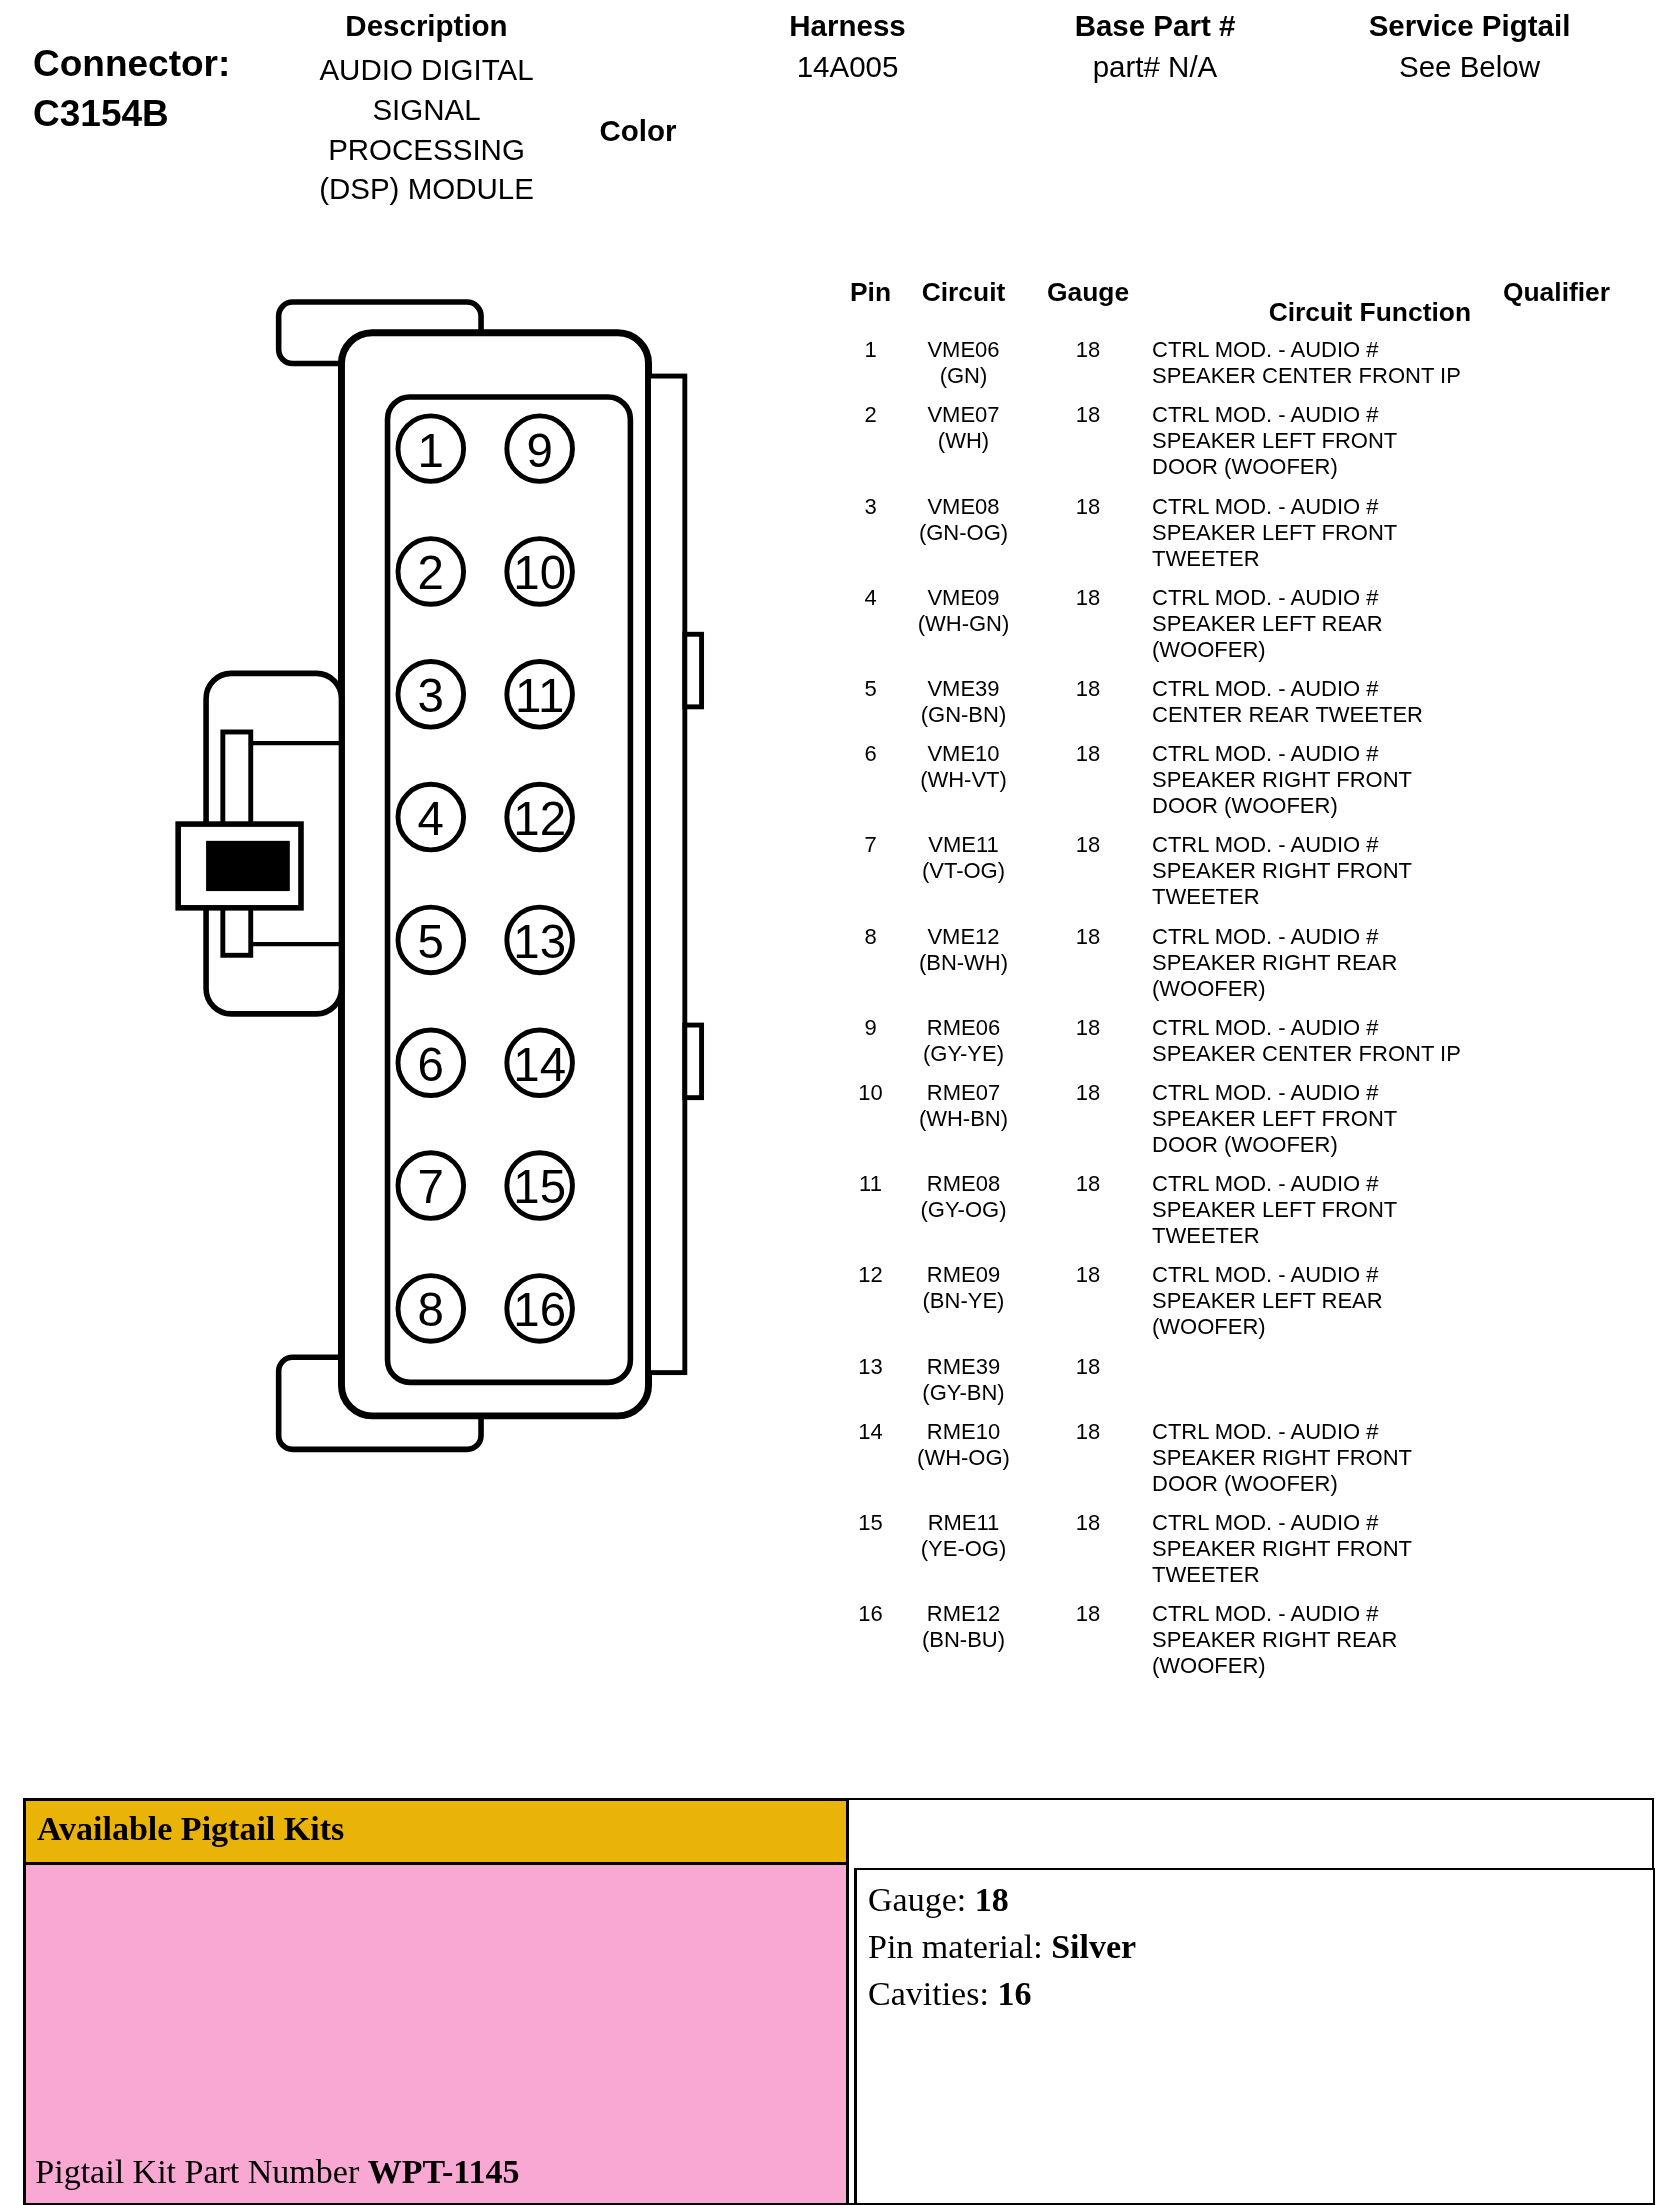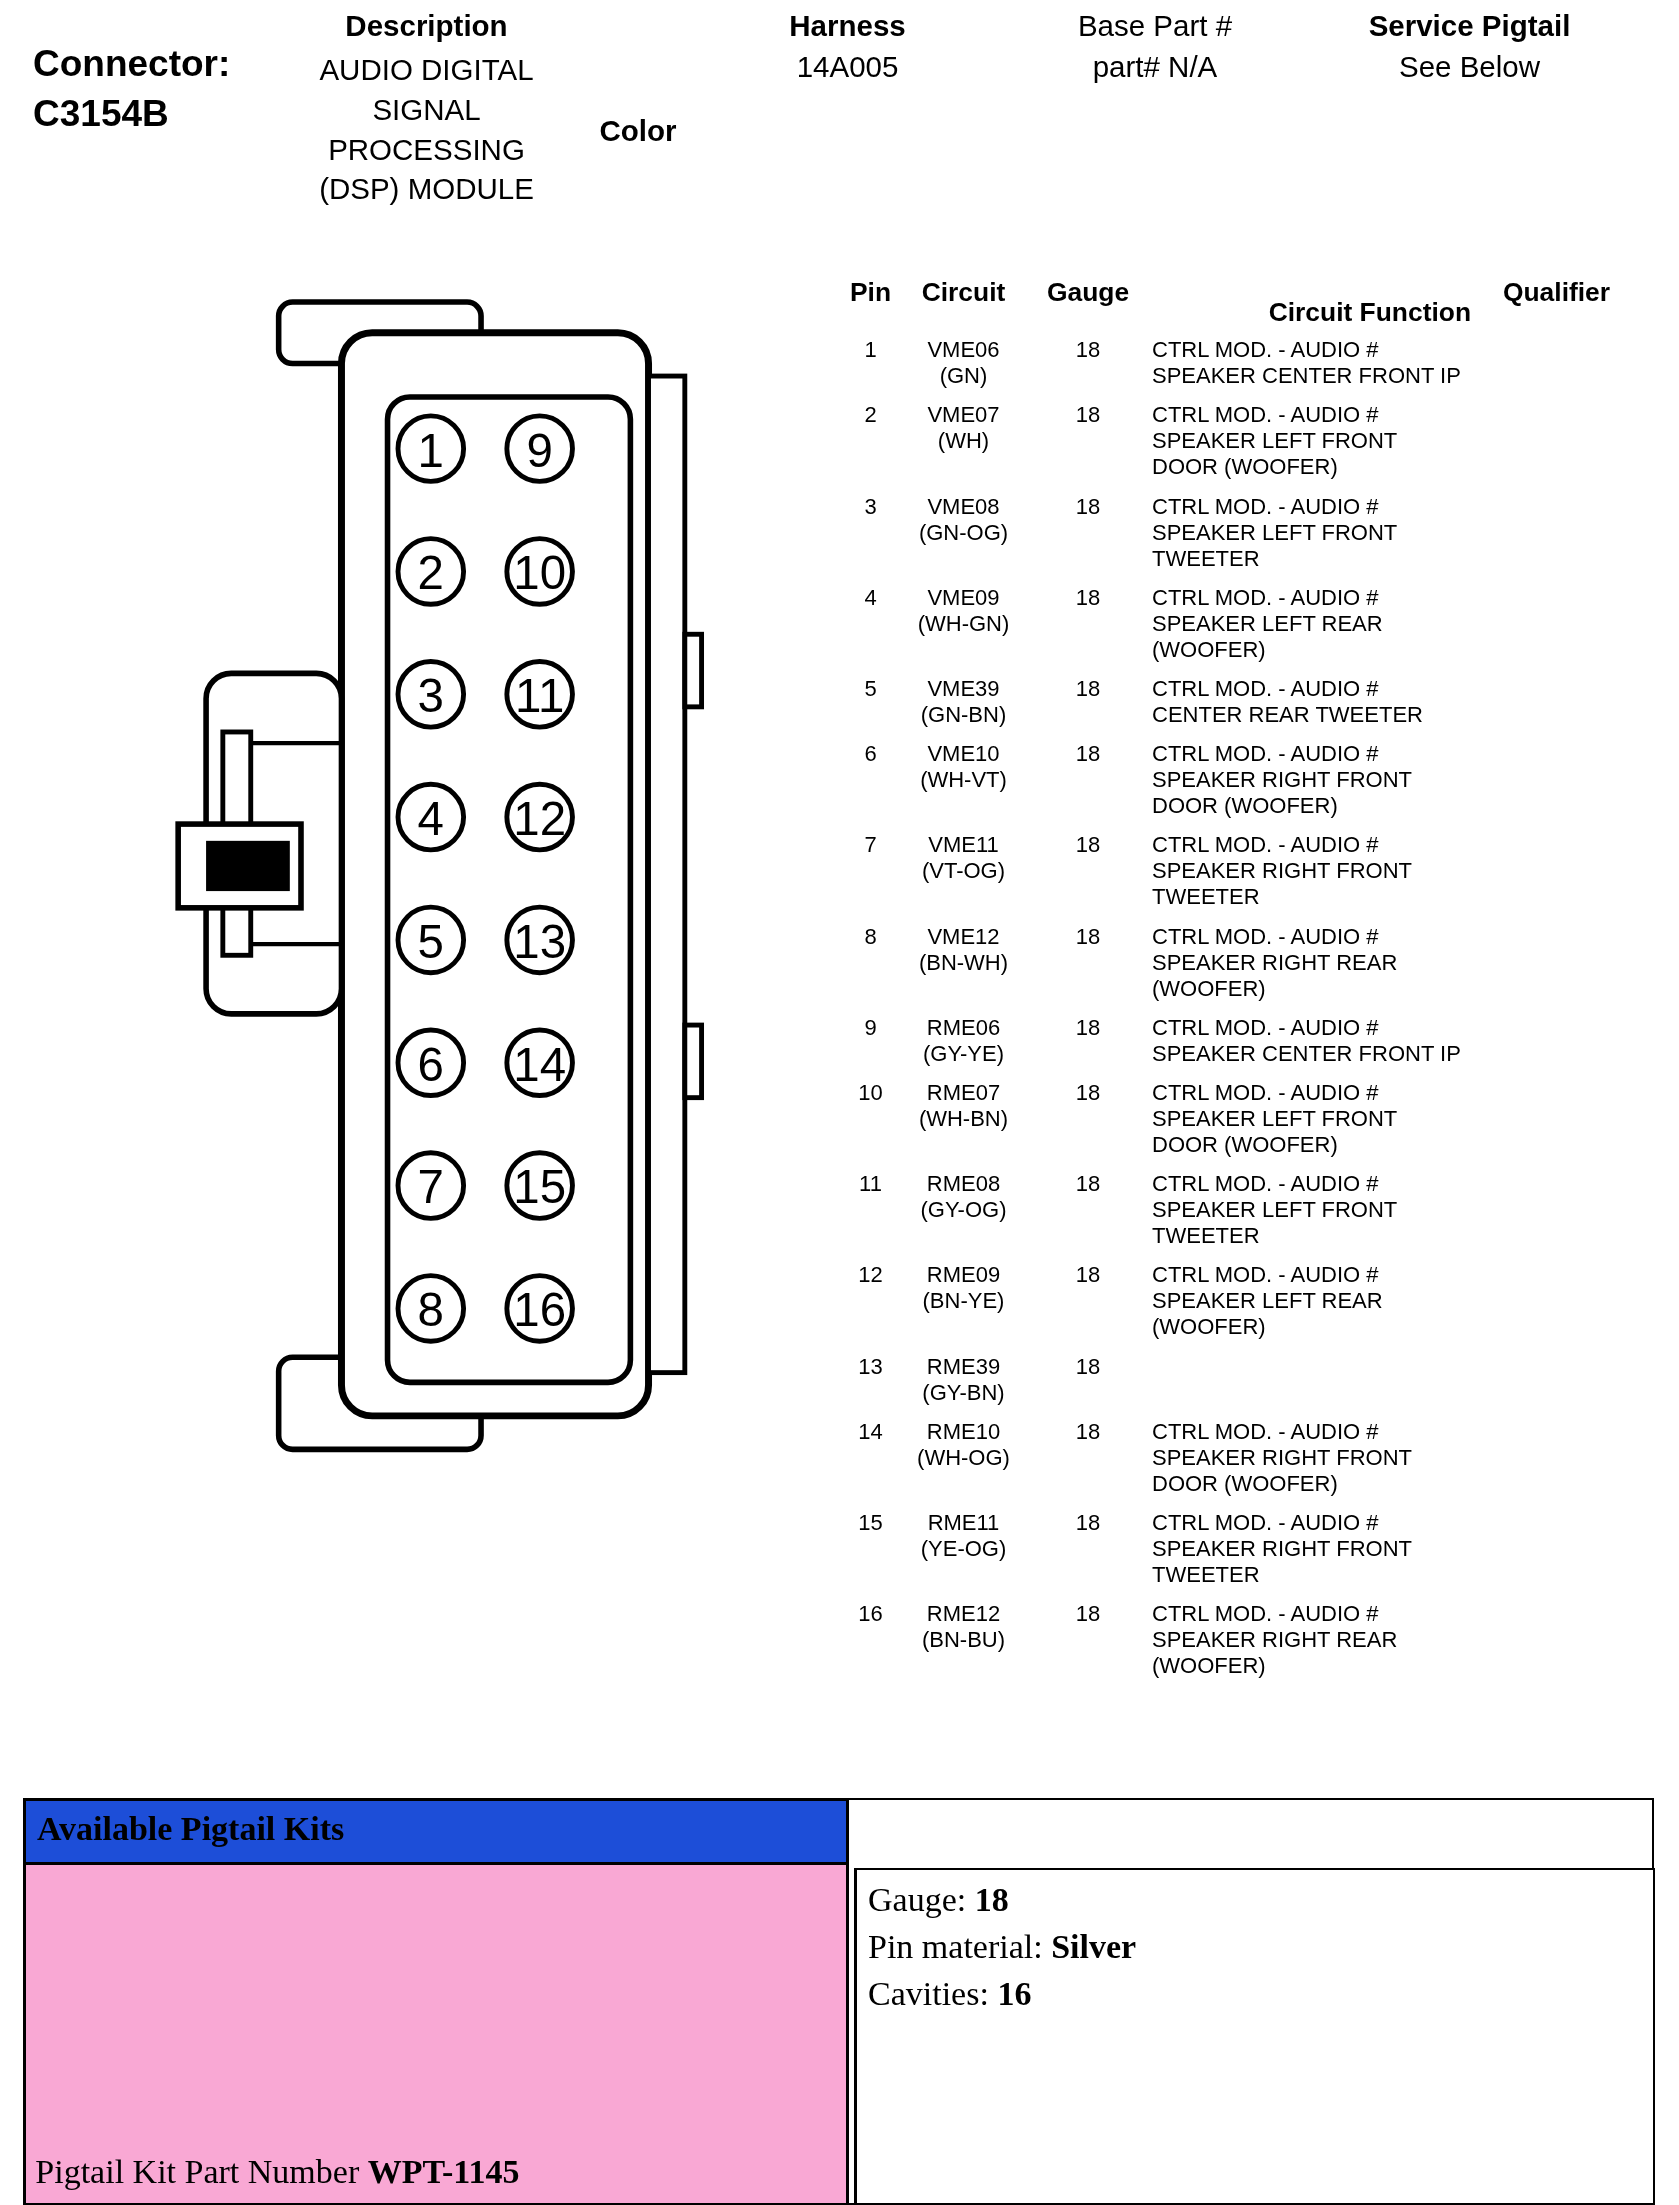--- a/index.html
+++ b/index.html
@@ -15,21 +15,21 @@
   .bold { font-weight:bold; }
   .serif { font-family:"Liberation Serif", serif; }
 
   
   .connector-title { left:33px; top:39px; font-size:37px; font-weight:bold; line-height:1.35; }
   .desc-label   { left:298px; top:9.3px; width:257px; text-align:center; font-size:29.5px; font-weight:bold; }
   .desc-value   { left:298px; top:50px; width:257px; text-align:center; font-size:29.5px; line-height:1.35; }
   .color-label  { left:572px; top:78px; width:132px; text-align:center; font-size:29.5px; font-weight:bold;margin-top:36px; }
   .harness-label{ left:758px; top:9.3px; width:179px; text-align:center; font-size:29.5px; font-weight:bold; }
   .harness-value{ left:758px; top:50px; width:179px; text-align:center; font-size:29.5px; }
-  .basepart-label{ left:1050px; top:9.3px; width:210px; text-align:center; font-size:29.5px; font-weight:normal; }
+  .basepart-label{ left:1050px; top:9.3px; width:210px; text-align:center; font-size:29.5px; font-weight:bold; }
   .basepart-value{ left:1050px; top:50px; width:210px; text-align:center; font-size:29.5px; }
   .pigtail-label{ left:1345px; top:9.3px; width:249px; text-align:center; font-size:29.5px; font-weight:bold; }
   .pigtail-value{ left:1345px; top:50px; width:249px; text-align:center; font-size:29.5px; }
 
   
   .connector-svg { position:absolute; left:167px; top:299px; width:656px; height:1173px; }
   .connector-svg text { font-family:"Liberation Sans", sans-serif; fill:#000; }
 
   
   .pin-table { left:838px; top:277px; width:824px; }
@@ -40,21 +40,21 @@
   .h-func               { width:319px; text-align:right;margin-top:20px; }
   .c-func               { width:319px; }
   .func-inner           { width:311px; }
   .h-qual,.c-qual       { width:171px; text-align:center; }
   .pin-row { display:flex; font-size:22px; line-height:26px; margin-bottom:13.2px; }
 
   
   .kits-outer { left:23px; top:1798px; width:1631px; height:407px; border:2.3px solid #000; }
   .kits-header-cell {
     left:23px; top:1798px; width:826px; height:76px;
-    border:3.1px solid #000; background:#1d4ed8;
+    border:3.1px solid #000; background:#eab308;
     font-size:34px; font-weight:bold; padding:9.3px 0 0 11px;
   }
   .kits-body-cell {
     left:23px; top:1862px; width:826px; height:344px;
     border:3.1px solid #000; background:#f9a8d4;
     display:flex; align-items:flex-end;
     padding:7.8px 9.3px 12.4px 9.3px; font-size:34px;
   }
   .kits-right-cell {
     left:854px; top:1868px; width:801px; height:337px;

